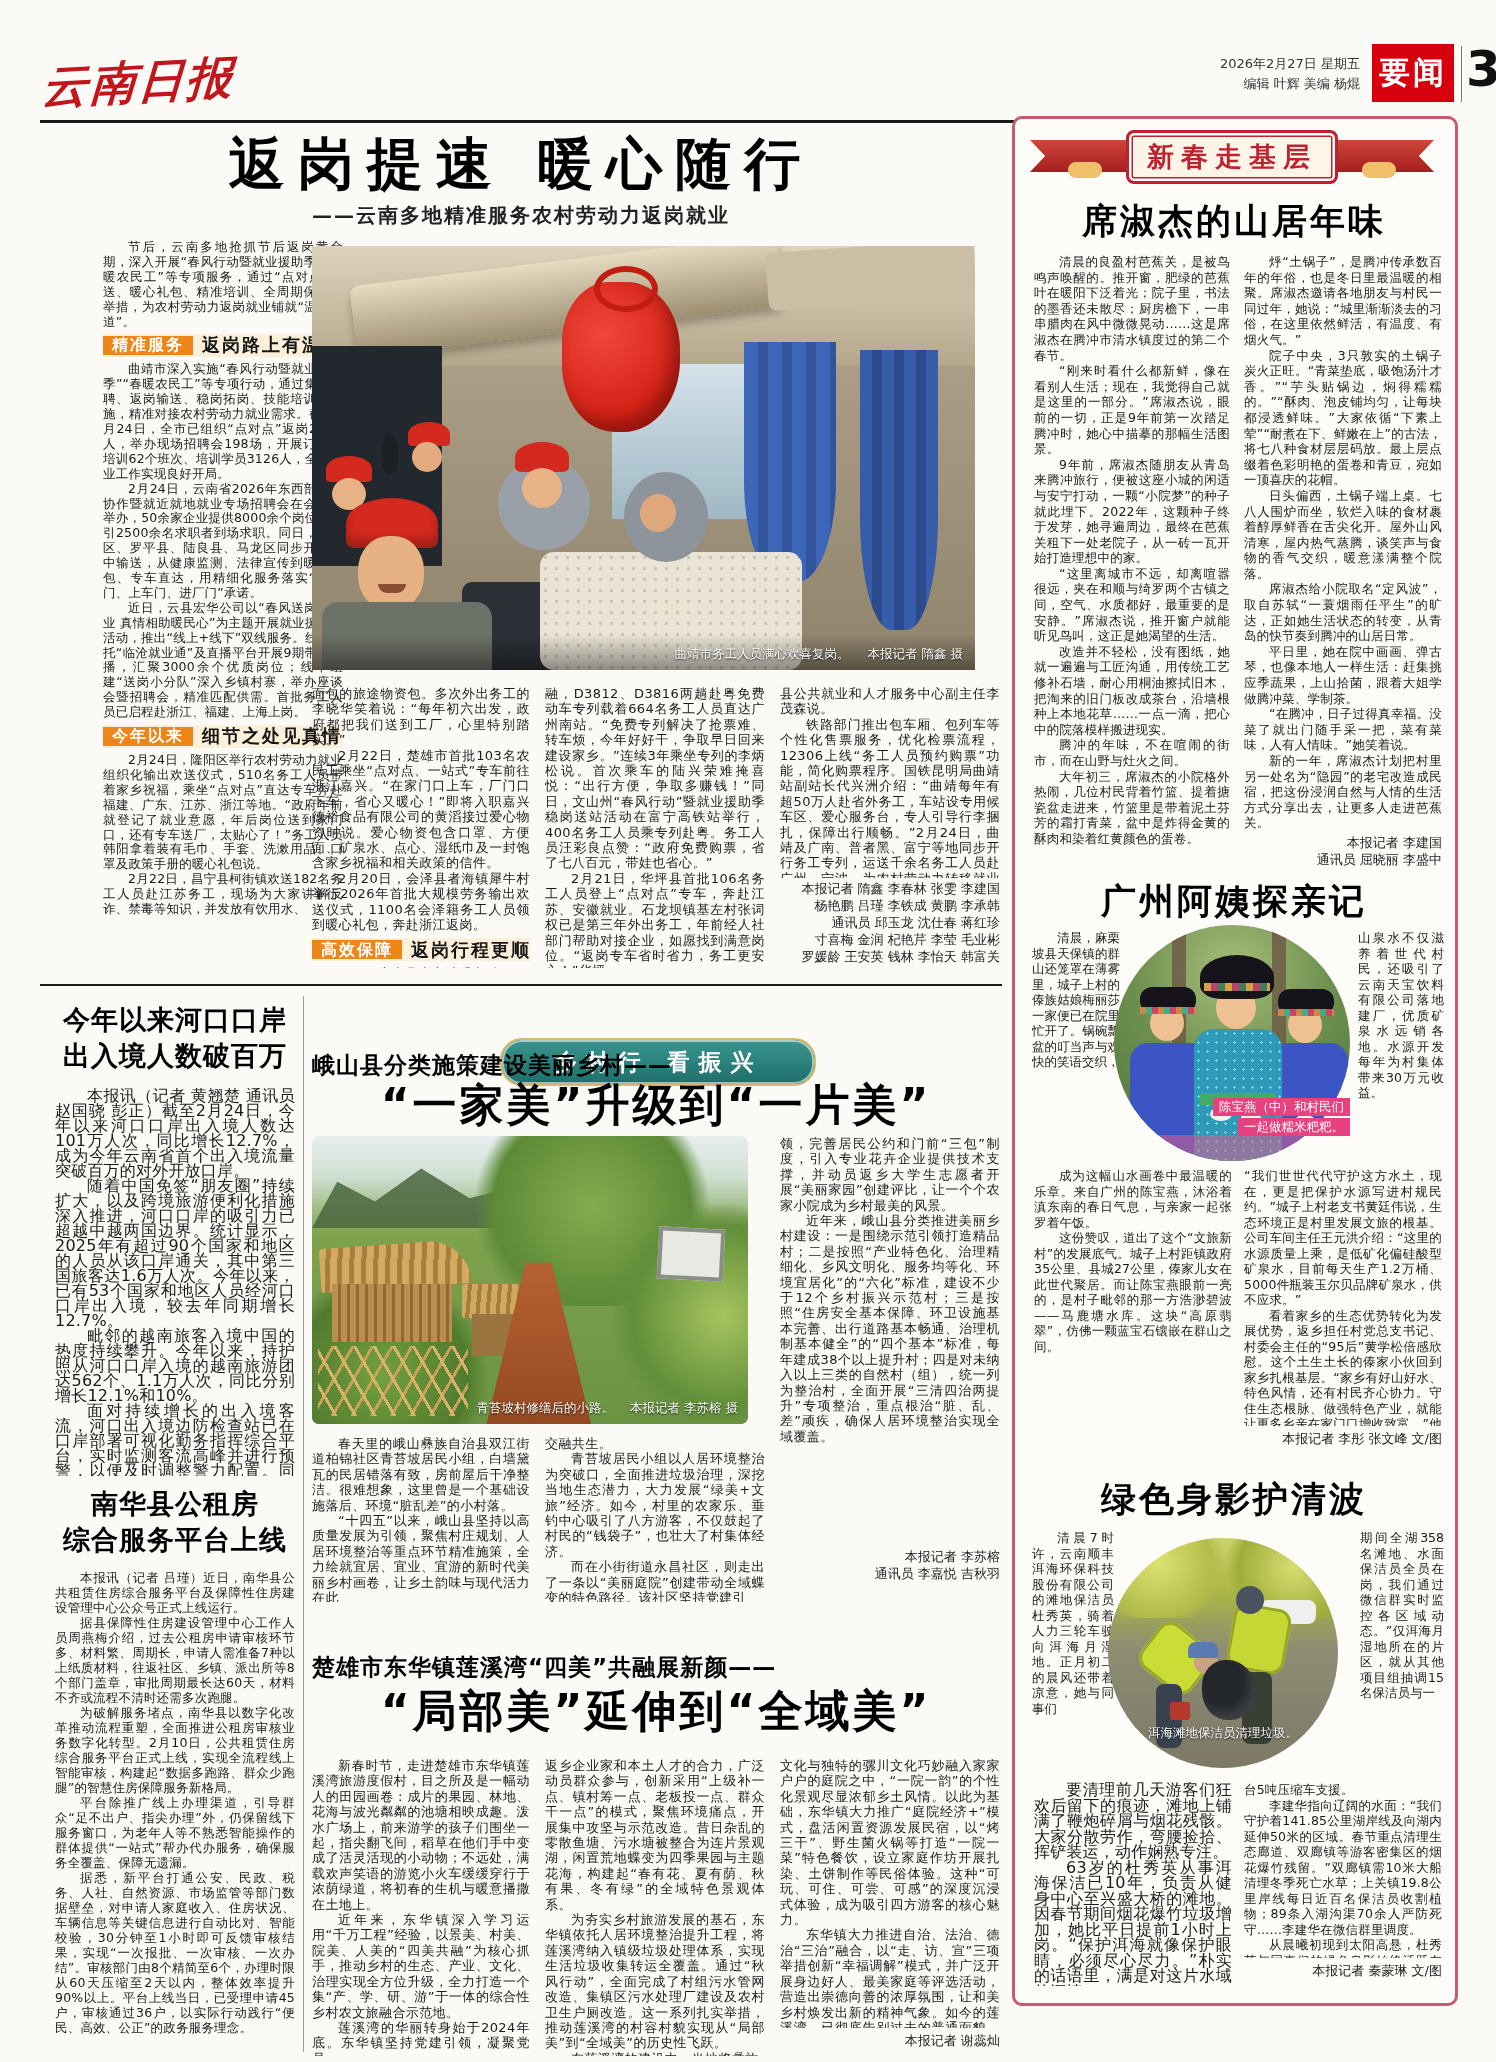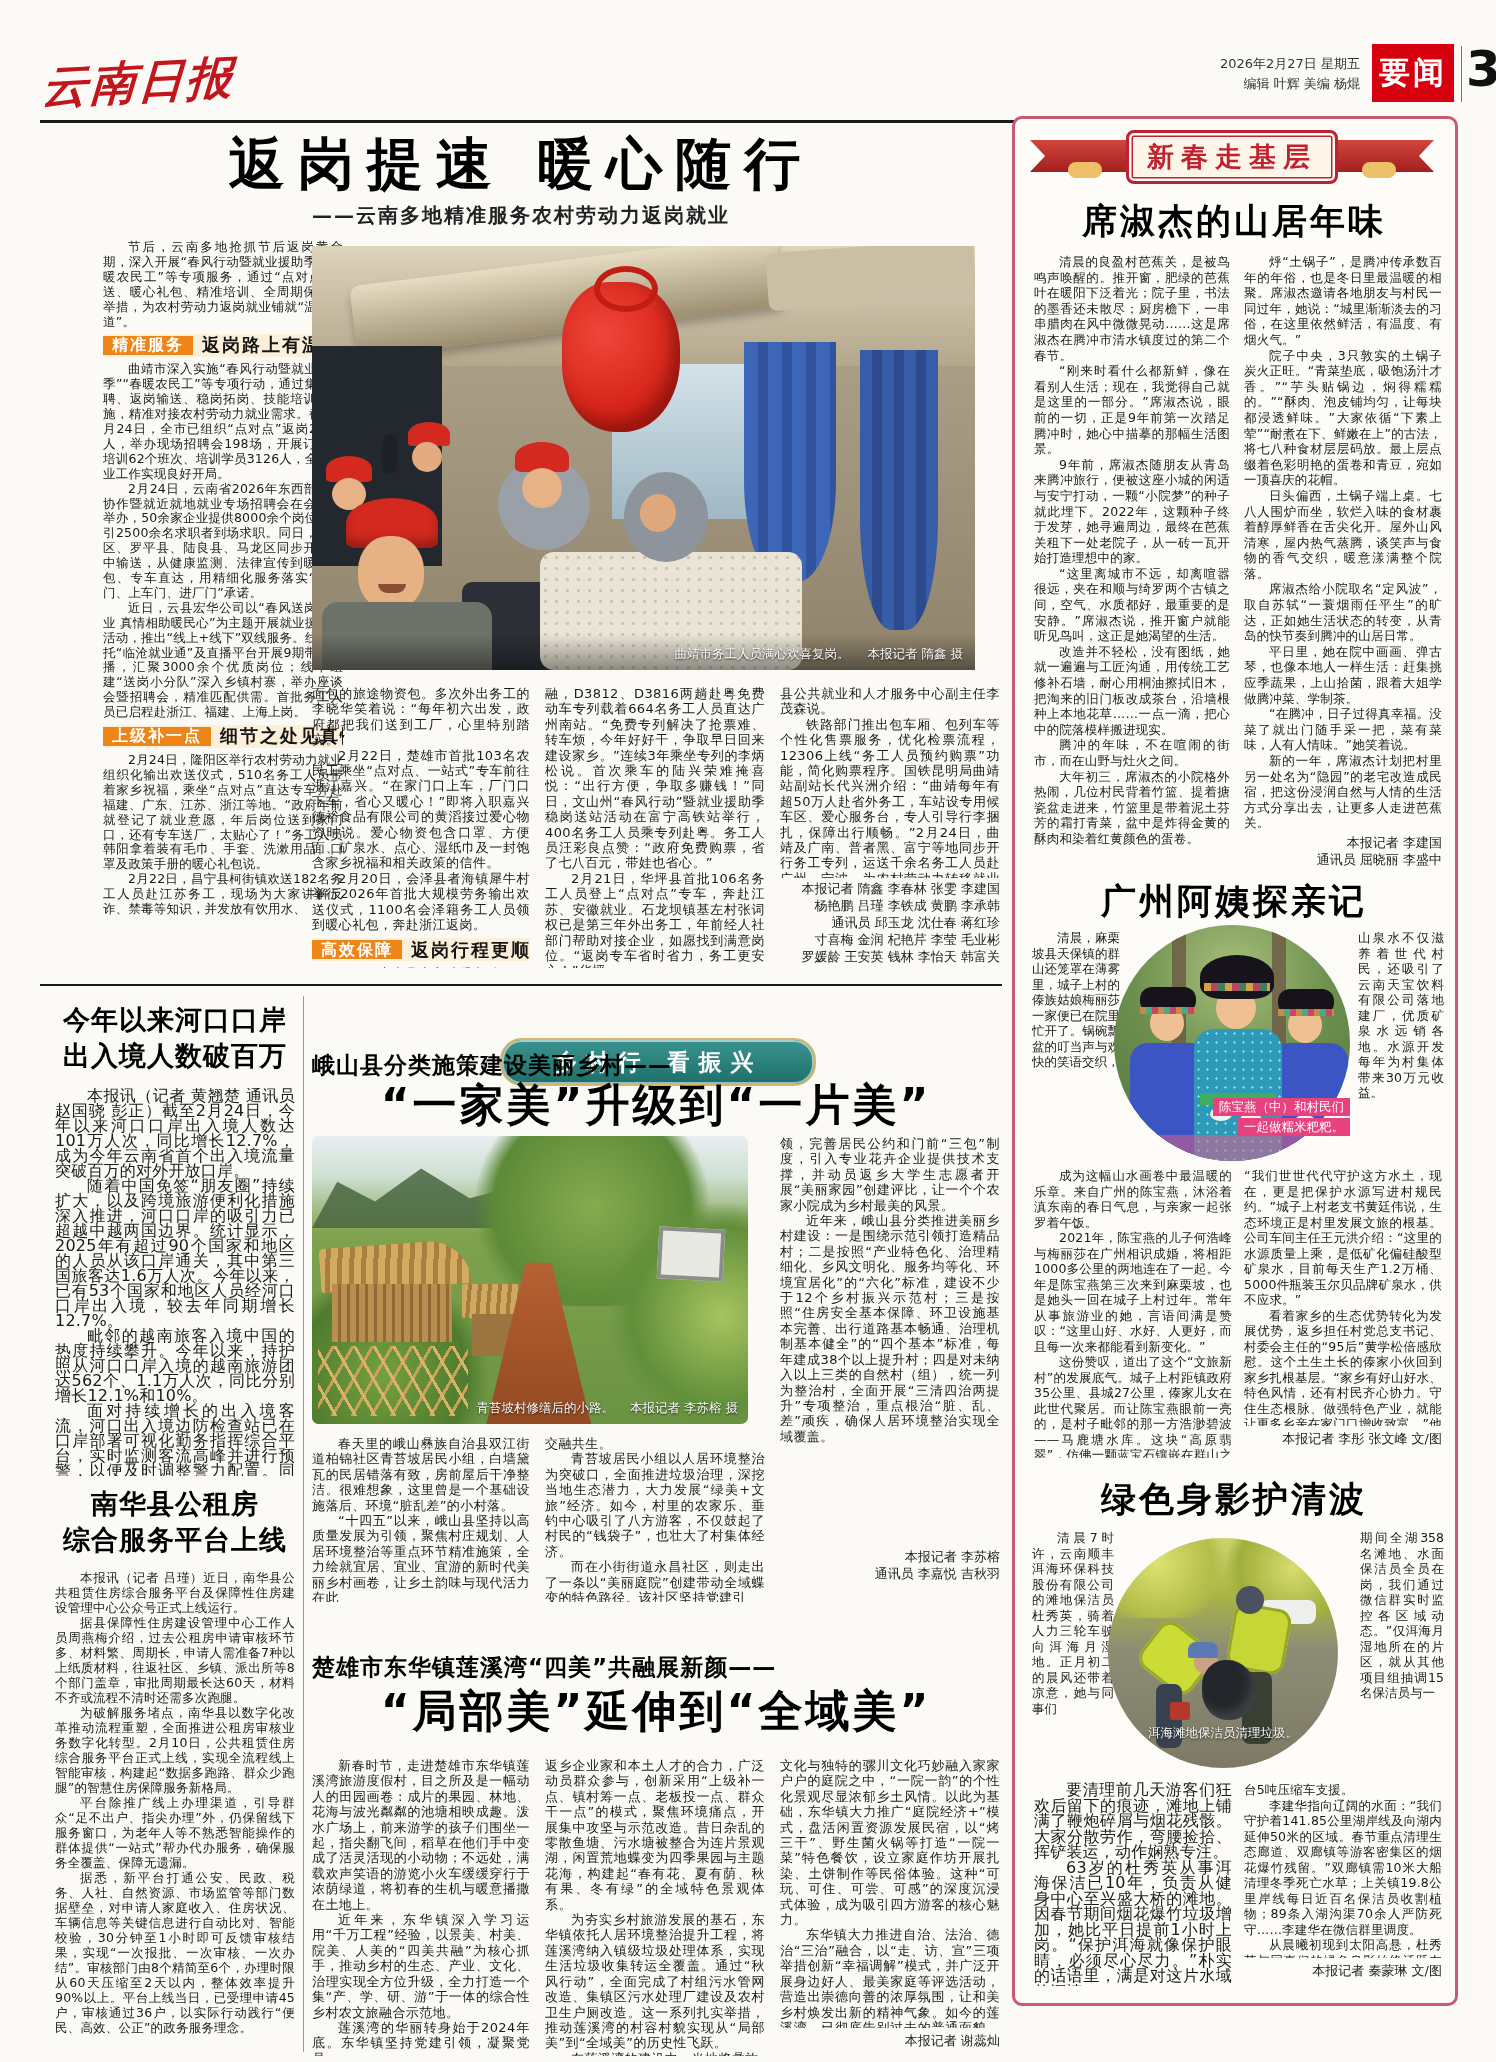--- a/index.html
+++ b/index.html
@@ -69,21 +69,21 @@
     <div class="secmark">
       <span class="tag">精准服务</span>
       <span class="tagtitle">返岗路上有温度</span>
     </div>
     <div>
         <p class="p">曲靖市深入实施“春风行动暨就业援助季”“春暖农民工”等专项行动，通过集中招聘、返岗输送、稳岗拓岗、技能培训等措施，精准对接农村劳动力就业需求。截至2月24日，全市已组织“点对点”返岗2.8万人，举办现场招聘会198场，开展订单班培训62个班次、培训学员3126人，全年就业工作实现良好开局。</p>
         <p class="p">2月24日，云南省2026年东西部劳务协作暨就近就地就业专场招聘会在会泽县举办，50余家企业提供8000余个岗位，吸引2500余名求职者到场求职。同日，沾益区、罗平县、陆良县、马龙区同步开展集中输送，从健康监测、法律宣传到暖心礼包、专车直达，用精细化服务落实“出家门、上车门、进厂门”承诺。</p>
         <p class="p">近日，云县宏华公司以“春风送岗促就业 真情相助暖民心”为主题开展就业援助季活动，推出“线上+线下”双线服务。线上依托“临沧就业通”及直播平台开展9期带岗直播，汇聚3000余个优质岗位；线下组建“送岗小分队”深入乡镇村寨，举办座谈会暨招聘会，精准匹配供需。首批务工人员已启程赴浙江、福建、上海上岗。</p>
       </div>
     <div class="secmark">
-      <span class="tag">上级补一点</span>
+      <span class="tag">今年以来</span>
       <span class="tagtitle">细节之处见真情</span>
     </div>
     <div>
         <p class="p">2月24日，隆阳区举行农村劳动力就业组织化输出欢送仪式，510名务工人员带着家乡祝福，乘坐“点对点”直达专车奔赴福建、广东、江苏、浙江等地。“政府年前就登记了就业意愿，年后岗位送到家门口，还有专车送厂，太贴心了！”务工人员韩阳拿着装有毛巾、手套、洗漱用品、口罩及政策手册的暖心礼包说。</p>
         <p class="p">2月22日，昌宁县柯街镇欢送182名务工人员赴江苏务工，现场为大家讲解反诈、禁毒等知识，并发放有饮用水、</p>
       </div>
   </div>
 
   <div class="abs photoart" style="left:312px;top:246px;width:663px;height:424px;background:linear-gradient(180deg,#b4a88f,#8f836c);">
     <div class="abs" style="left:0;top:0;width:663px;height:120px;background:linear-gradient(180deg,#ded3bb,#b3a78c);"></div>
@@ -335,21 +335,20 @@
     <div class="abs" style="left:0;bottom:0;width:236px;height:26px;background:#d85c8e;opacity:.55;"></div>
   </div>
   <div class="abs" style="left:1114px;top:1096px;width:236px;text-align:right;">
     <span class="capbar">陈宝燕（中）和村民们</span><br>
     <span class="capbar">一起做糯米粑粑。</span>
   </div>
 
   <div class="abs col" style="left:1034px;top:1168px;width:198px;height:290px;font-size:12.5px;line-height:15.5px;letter-spacing:.2px;">
     <div>
         <p class="p">成为这幅山水画卷中最温暖的乐章。来自广州的陈宝燕，沐浴着滇东南的春日气息，与亲家一起张罗着午饭。</p>
-        <p class="p">2021年，陈宝燕的儿子何浩峰与梅丽莎在广州相识成婚，将相距1000多公里的两地连在了一起。今年是陈宝燕第三次来到麻栗坡，也是她头一回在城子上村过年。常年从事旅游业的她，言语间满是赞叹：“这里山好、水好、人更好，而且每一次来都能看到新变化。”</p>
         <p class="p">这份赞叹，道出了这个“文旅新村”的发展底气。城子上村距镇政府35公里、县城27公里，傣家儿女在此世代聚居。而让陈宝燕眼前一亮的，是村子毗邻的那一方浩渺碧波——马鹿塘水库。这块“高原翡翠”，仿佛一颗蓝宝石镶嵌在群山之间。</p>
       </div>
   </div>
   <div class="abs col noind" style="left:1244px;top:1168px;width:198px;height:258px;font-size:12.5px;line-height:15.5px;letter-spacing:.2px;">
     <div>
         <p class="p">“我们世世代代守护这方水土，现在，更是把保护水源写进村规民约。”城子上村老支书黄廷伟说，生态环境正是村里发展文旅的根基。公司车间主任王元洪介绍：“这里的水源质量上乘，是低矿化偏硅酸型矿泉水，目前每天生产1.2万桶、5000件瓶装玉尔贝品牌矿泉水，供不应求。”</p>
         <p class="p">看着家乡的生态优势转化为发展优势，返乡担任村党总支书记、村委会主任的“95后”黄学松倍感欣慰。这个土生土长的傣家小伙回到家乡扎根基层。“家乡有好山好水、特色风情，还有村民齐心协力。守住生态根脉、做强特色产业，就能让更多乡亲在家门口增收致富。”他的话语里，满是对家乡的热爱，也为村寨发展注入了年轻活力。</p>
       </div>
   </div>
   <div class="abs byline" style="left:1244px;top:1430px;width:198px;">

